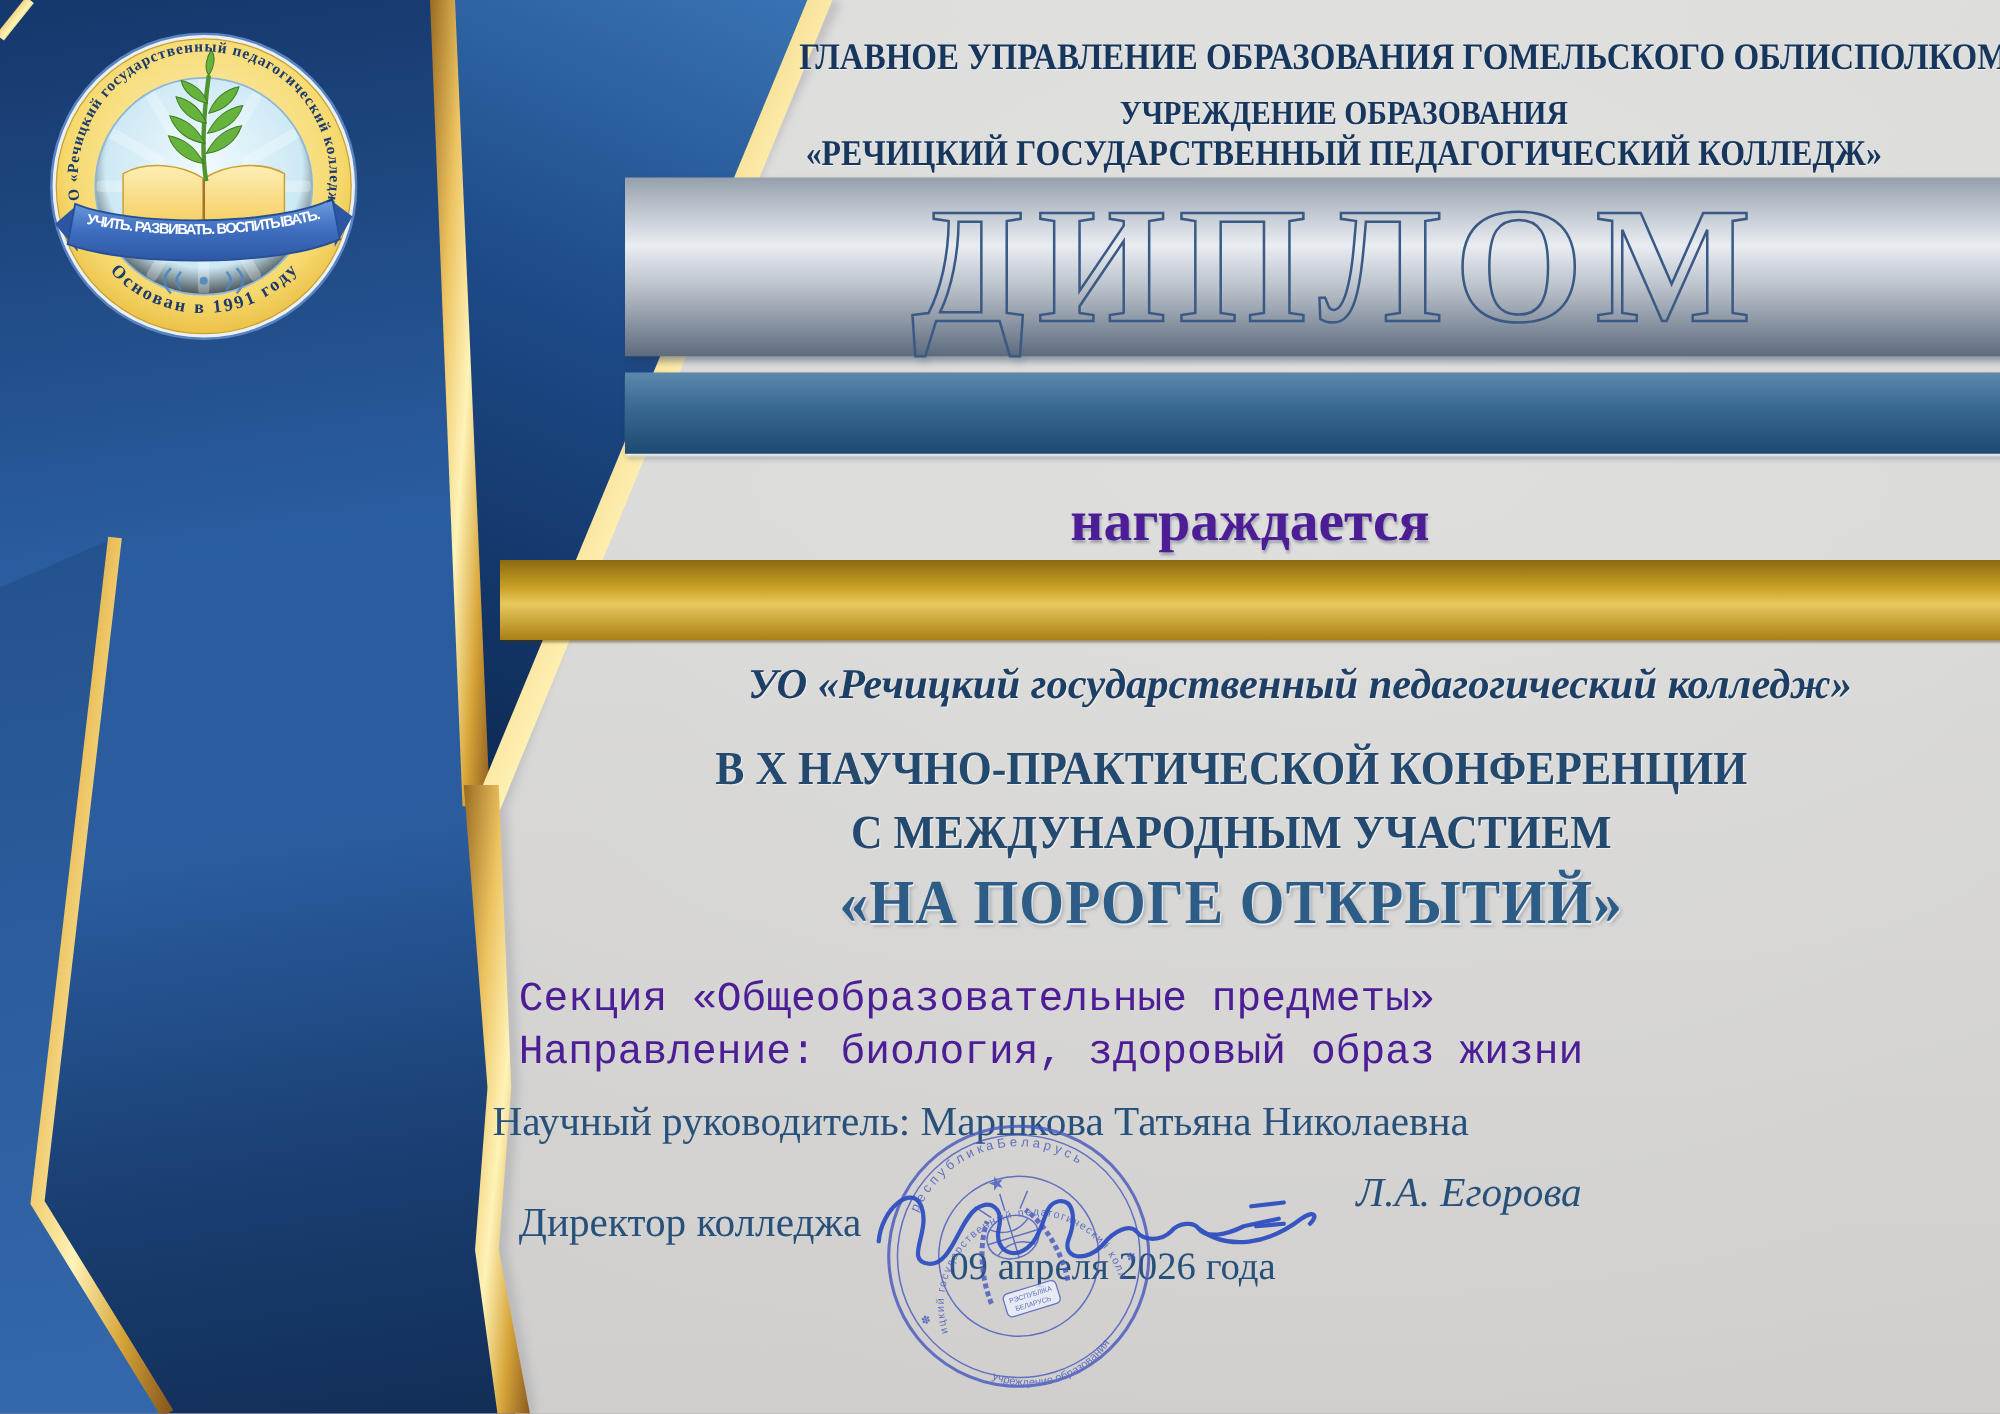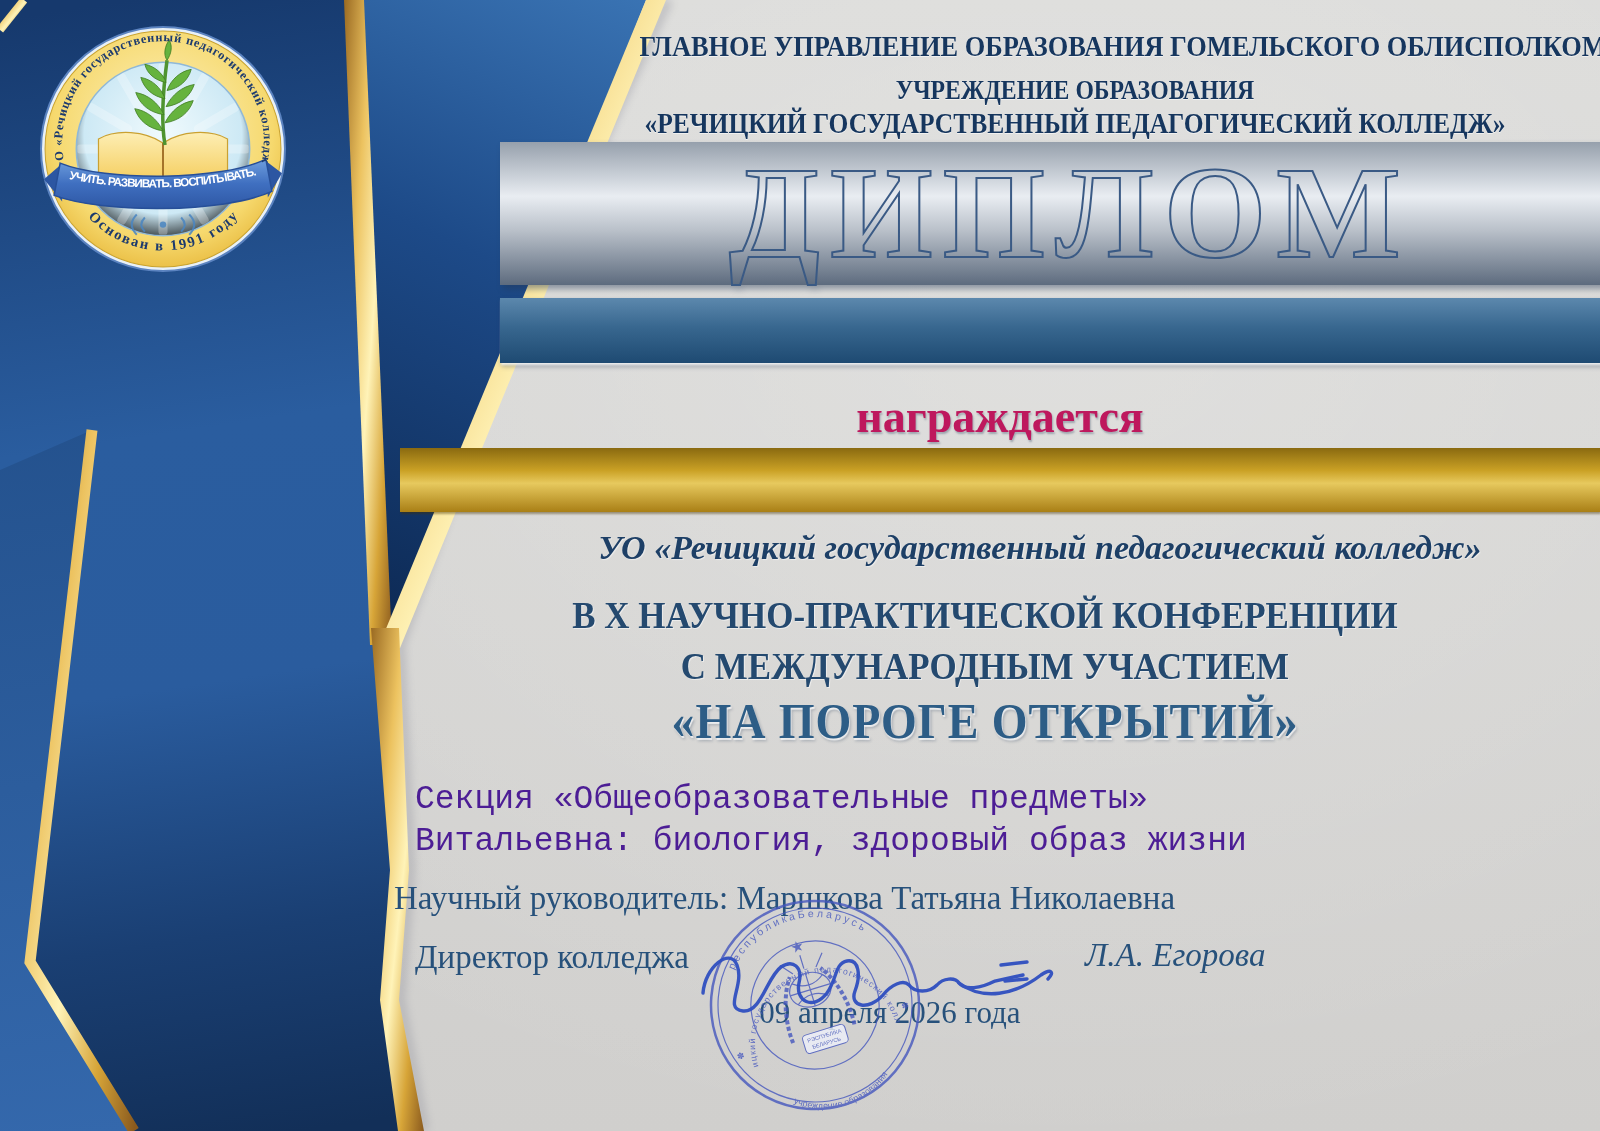--- a/index.html
+++ b/index.html
@@ -14,21 +14,21 @@
   .cond92{transform:scaleX(.92);transform-origin:50% 50%;}
   .grad-text{-webkit-background-clip:text;background-clip:text;color:transparent;}
   .hdr{font-weight:bold;color:#16365e;text-shadow:0 1px 0 rgba(255,255,255,.55);}
   .diploma{font-weight:bold;letter-spacing:10px;
      background:linear-gradient(180deg,#96a0ac 0%,#e9edf2 38%,#b9c0c9 62%,#5d6b7e 100%);
      -webkit-text-stroke:2px #3a5a85;
      filter:drop-shadow(3px 4px 3px rgba(35,55,85,.45));}
   .degree{font-weight:bold;letter-spacing:3px;
      background:linear-gradient(180deg,#5c88ad 0%,#38678f 45%,#1e4a72 100%);
      filter:drop-shadow(1px 2px 1px rgba(255,255,255,.8)) drop-shadow(1px 2px 2px rgba(30,50,80,.35));}
-  .awarded{font-weight:bold;color:#be185d;text-shadow:1px 2px 2px rgba(40,60,90,.35);}
+  .awarded{font-weight:bold;color:#4c1d95;text-shadow:1px 2px 2px rgba(40,60,90,.35);}
   .name{font-weight:bold;font-style:italic;letter-spacing:1px;
      background:linear-gradient(180deg,#8a6a10 0%,#caa125 35%,#e7c95e 55%,#a97f15 100%);
      filter:drop-shadow(1px 2px 1px rgba(70,50,0,.45));}
   .org{font-weight:bold;font-style:italic;color:#1d3f66;text-shadow:1px 1px 1px rgba(255,255,255,.5);}
   .conf{font-weight:bold;color:#24496f;text-shadow:1px 1px 0 rgba(255,255,255,.5);}
   .event{font-weight:bold;letter-spacing:1px;color:#2d5d86;
      text-shadow:1px 2px 1px rgba(255,255,255,.75),2px 3px 3px rgba(30,50,80,.3);}
   .detail{color:#4c1d95;font-family:Liberation Mono, monospace;}
   .detail2{color:#27517b;}
 </style>
@@ -202,23 +202,23 @@
 
   <div class="txt name grad-text" style="left:400px;top:448px;width:1200px;font-size:59px;">Астапенко Анастасия Витальевна</div>
 
   <div class="txt org" style="left:480px;top:530px;width:1120px;font-size:34px;">УО «Речицкий государственный педагогический колледж»</div>
 
   <div class="txt conf cond92" style="left:390px;top:595px;width:1190px;font-size:38px;">В X НАУЧНО-ПРАКТИЧЕСКОЙ КОНФЕРЕНЦИИ</div>
   <div class="txt conf cond92" style="left:390px;top:646px;width:1190px;font-size:38px;">С МЕЖДУНАРОДНЫМ УЧАСТИЕМ</div>
   <div class="txt event cond92" style="left:390px;top:694px;width:1190px;font-size:50px;">«НА ПОРОГЕ ОТКРЫТИЙ»</div>
 
   <div class="left-txt detail" style="left:415px;top:782px;font-size:33px;">Секция «Общеобразовательные предметы»</div>
-  <div class="left-txt detail" style="left:415px;top:824px;font-size:33px;">Витальевна: биология, здоровый образ жизни</div>
+  <div class="left-txt detail" style="left:415px;top:824px;font-size:33px;">Направление: биология, здоровый образ жизни</div>
   <div class="left-txt detail2" style="left:394px;top:881px;font-size:33px;">Научный руководитель: Маршкова Татьяна Николаевна</div>
-  <div class="left-txt detail2" style="left:415px;top:940px;font-size:33px;">Директор колледжа</div>
+  <div class="left-txt detail2" style="left:415px;top:962px;font-size:33px;">Директор колледжа</div>
   <div class="left-txt detail2" style="left:1085px;top:938px;font-size:33px;font-style:italic;">Л.А. Егорова</div>
   <div class="txt detail2" style="left:620px;top:996px;width:540px;font-size:31px;">09 апреля 2026 года</div>
 
   <svg class="abs" style="left:695px;top:885px;opacity:.8;" width="240" height="240" viewBox="0 0 240 240">
     <defs>
       <path id="stArcOuter" d="M 32,120 A 88,88 0 0 1 208,120" fill="none"></path>
       <path id="stArcRing" d="M 48,161 A 72,72 0 1 1 192,161" fill="none"></path>
       <path id="stArcBottom" d="M 42,147 A 78,78 0 0 0 198,147" fill="none"></path>
     </defs>
     <g transform="rotate(-17 120 120)" stroke="#4557be" fill="none">

